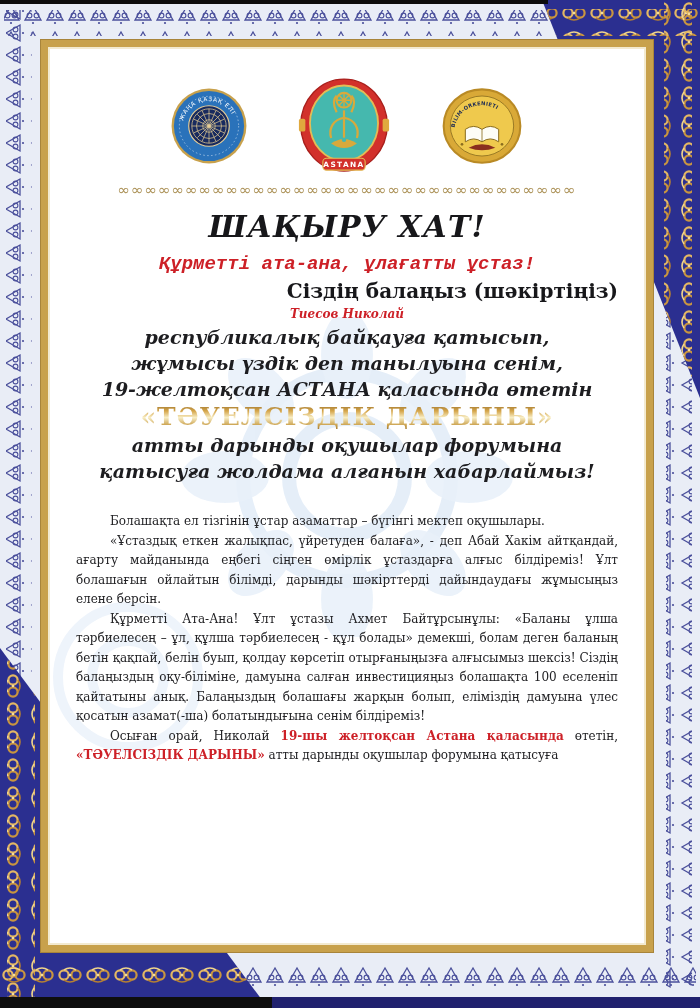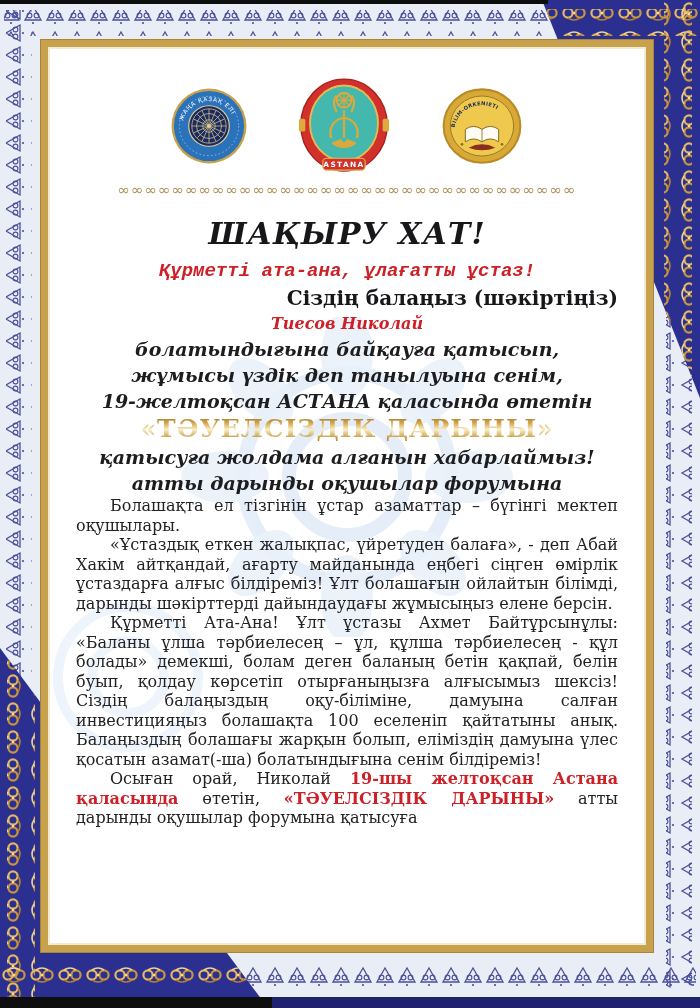--- a/index.html
+++ b/index.html
@@ -14,33 +14,33 @@
   .watermark{position:absolute;left:50%;top:270px;transform:translateX(-50%);z-index:0;pointer-events:none;}
   .watermark2{position:absolute;left:-30px;top:520px;z-index:0;pointer-events:none;}
   .content{position:relative;z-index:1;}
 
   .logos{display:flex;justify-content:center;align-items:center;gap:50px;margin-top:30px;}
   .logo{flex:0 0 auto;}
 
   .separator{margin-top:6px;text-align:center;white-space:nowrap;overflow:hidden;
              font-family:"DejaVu Sans",sans-serif;font-size:15px;letter-spacing:1px;color:#ac9258;}
 
-  .title{margin-top:17px;text-align:center;font-size:30px;font-weight:bold;font-style:italic;
+  .title{margin-top:10px;text-align:center;font-size:30px;font-weight:bold;font-style:italic;
          letter-spacing:1px;color:#17171a;}
   .h-red{margin-top:9px;text-align:center;font-size:19px;font-weight:bold;font-style:italic;color:#cd2027;font-family:Liberation Mono, monospace;}
   .h-child{margin-top:4px;text-align:right;font-size:20px;font-weight:bold;color:#17171a;}
-  .h-name{margin-top:4px;text-align:center;font-size:16px;font-weight:bold;font-style:italic;color:#cd2027;}
+  .h-name{margin-top:4px;text-align:center;font-size:12px;font-weight:bold;font-style:italic;color:#cd2027;}
   .h-line{text-align:center;font-size:19px;font-weight:bold;font-style:italic;color:#1d1d20;line-height:26px;}
   .first-of-lines{margin-top:3px;}
   .gold-line{text-align:center;font-size:25px;font-weight:bold;letter-spacing:1px;line-height:30px;
              font-family:"DejaVu Serif",serif;
              background:linear-gradient(180deg,#8a6326 0%,#d5a64b 30%,#f8eec6 52%,#caa04b 78%,#8a6326 100%);
              -webkit-background-clip:text;background-clip:text;color:#c9a24b;-webkit-text-fill-color:transparent;}
 
-  .body-block{margin-top:0;font-size:16px;line-height:19.5px;text-align:justify;color:#222225;}
+  .body-block{margin-top:28px;font-size:12px;line-height:19.5px;text-align:justify;color:#222225;}
   .body-block p{margin:0;text-indent:34px;}
   .red-bold{color:#cd2027;font-weight:bold;}
 </style>
 </head>
 <body>
 
 <div class="page">
 
   <svg class="border-layer" width="700" height="1008" viewBox="0 0 700 1008" xmlns="http://www.w3.org/2000/svg">
     <defs>
@@ -189,26 +189,26 @@
           </svg>
         </div>
 
         <div class="separator">∞∞∞∞∞∞∞∞∞∞∞∞∞∞∞∞∞∞∞∞∞∞∞∞∞∞∞∞∞∞∞∞∞∞</div>
 
         <div class="title">ШАҚЫРУ ХАТ!</div>
         <div class="h-red">Құрметті ата-ана, ұлағатты ұстаз!</div>
         <div class="h-child">Сіздің балаңыз (шәкіртіңіз)</div>
         <div class="h-name">Тиесов Николай</div>
 
-        <div class="h-line first-of-lines">болатындығына байқауға қатысып,</div>
+        <div class="h-line first-of-lines">республикалық байқауға қатысып,</div>
         <div class="h-line">жұмысы үздік деп танылуына сенім,</div>
         <div class="h-line">19-желтоқсан АСТАНА қаласында өтетін</div>
         <div class="gold-line">«ТӘУЕЛСІЗДІК ДАРЫНЫ»</div>
+        <div class="h-line">атты дарынды оқушылар форумына</div>
         <div class="h-line">қатысуға жолдама алғанын хабарлаймыз!</div>
-        <div class="h-line">атты дарынды оқушылар форумына</div>
 
         <div class="body-block">
           <div>
               <p>Болашақта ел тізгінін ұстар азаматтар – бүгінгі мектеп оқушылары.</p>
               <p>«Ұстаздық еткен жалықпас, үйретуден балаға», - деп Абай Хакім айтқандай, ағарту майданында еңбегі сіңген өмірлік ұстаздарға алғыс білдіреміз! Ұлт болашағын ойлайтын білімді, дарынды шәкірттерді дайындаудағы жұмысыңыз елене берсін.</p>
               <p>Құрметті Ата-Ана! Ұлт ұстазы Ахмет Байтұрсынұлы: «Баланы ұлша тәрбиелесең – ұл, құлша тәрбиелесең - құл болады» демекші, болам деген баланың бетін қақпай, белін буып, қолдау көрсетіп отырғаныңызға алғысымыз шексіз! Сіздің балаңыздың оқу-біліміне, дамуына салған инвестицияңыз болашақта 100 еселеніп қайтатыны анық. Балаңыздың болашағы жарқын болып, еліміздің дамуына үлес қосатын азамат(-ша) болатындығына сенім білдіреміз!</p>
             </div>
           <p id="final-para"><span>Осыған орай, Николай </span><span class="red-bold">19-шы желтоқсан Астана қаласында</span><span> өтетін, </span><span class="red-bold">«ТӘУЕЛСІЗДІК ДАРЫНЫ»</span><span> атты дарынды оқушылар  форумына қатысуға</span></p>
         </div>
 

